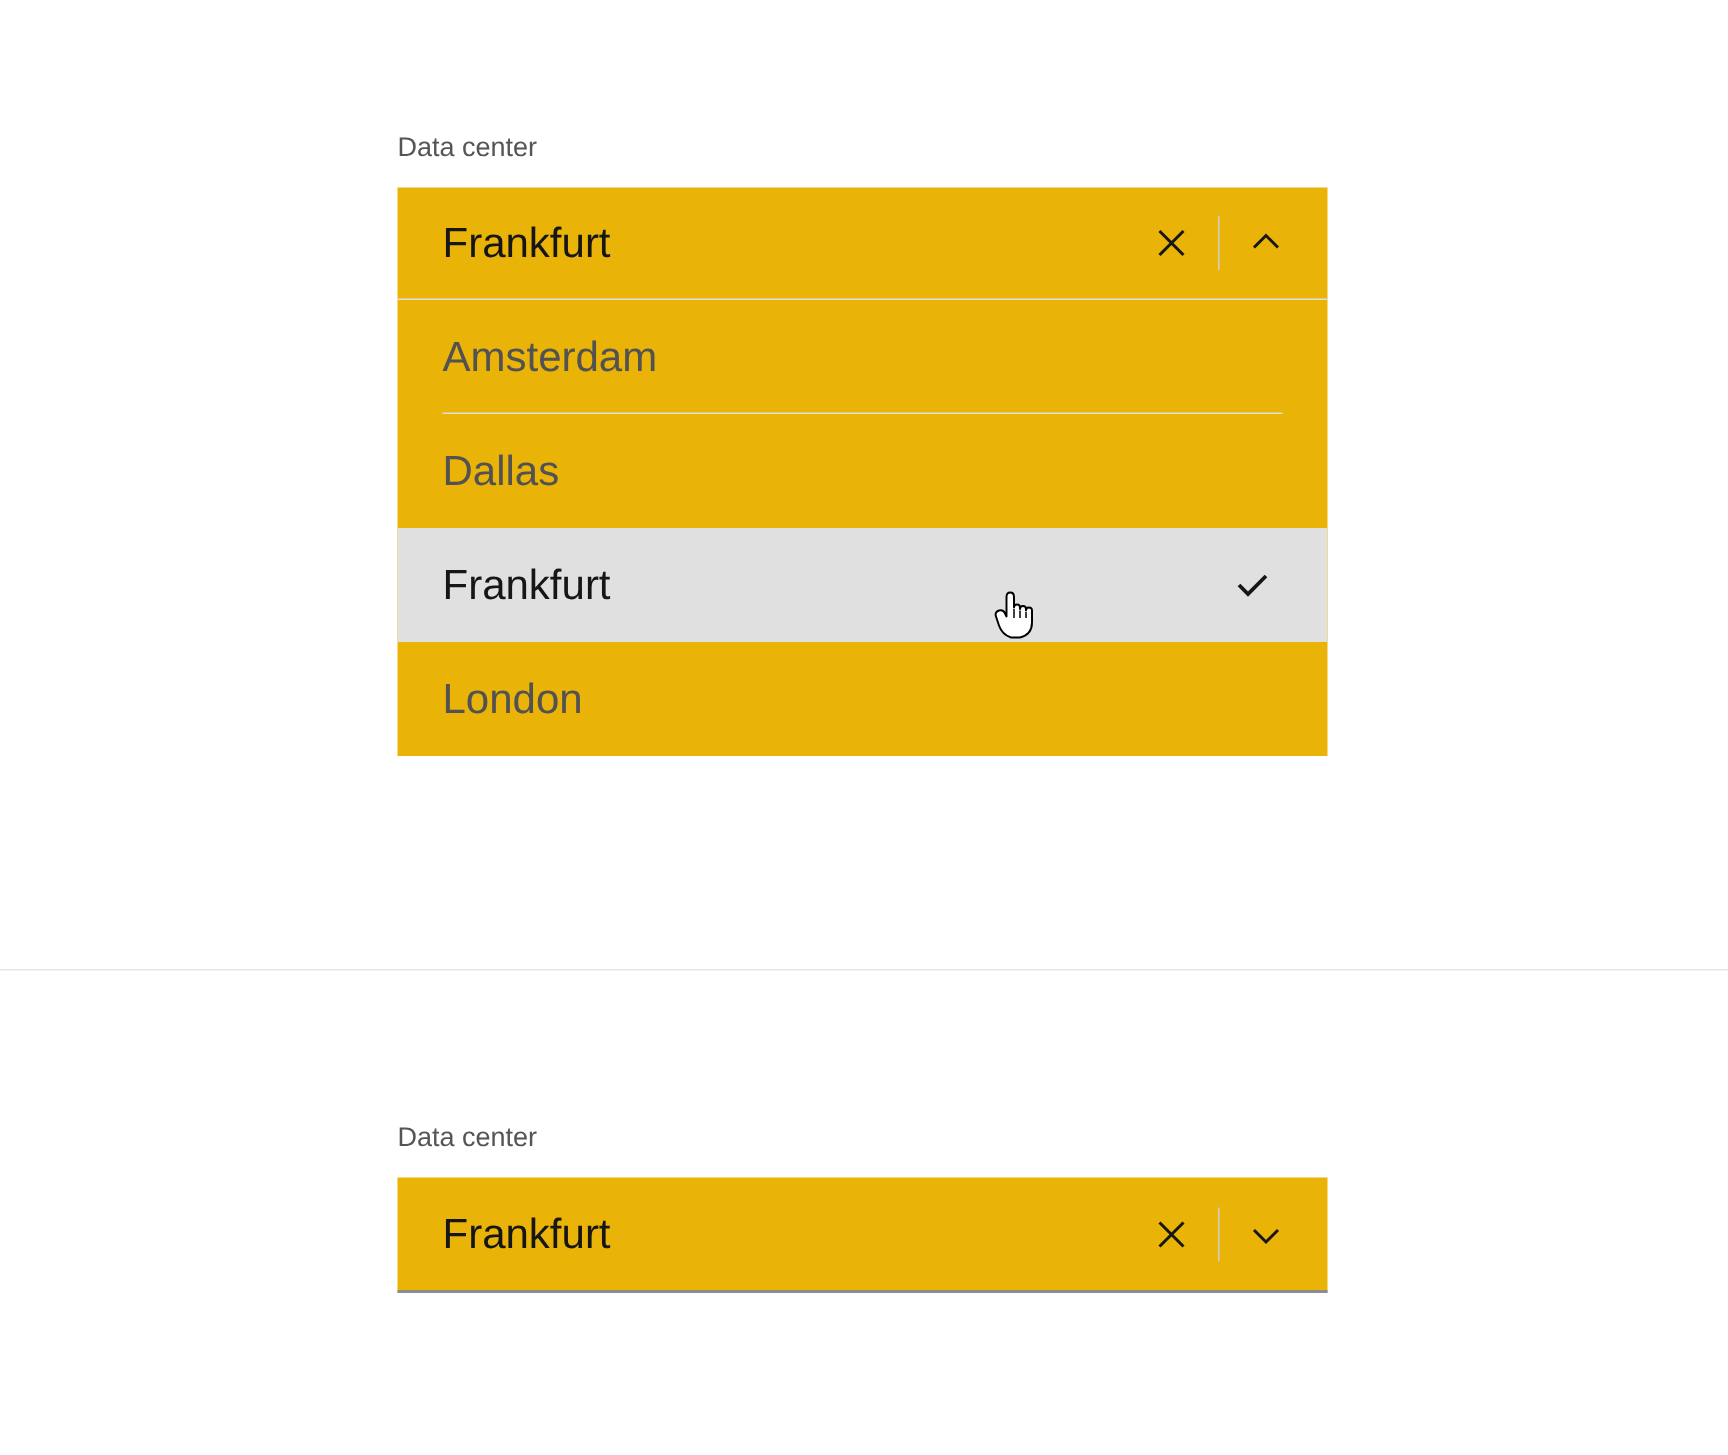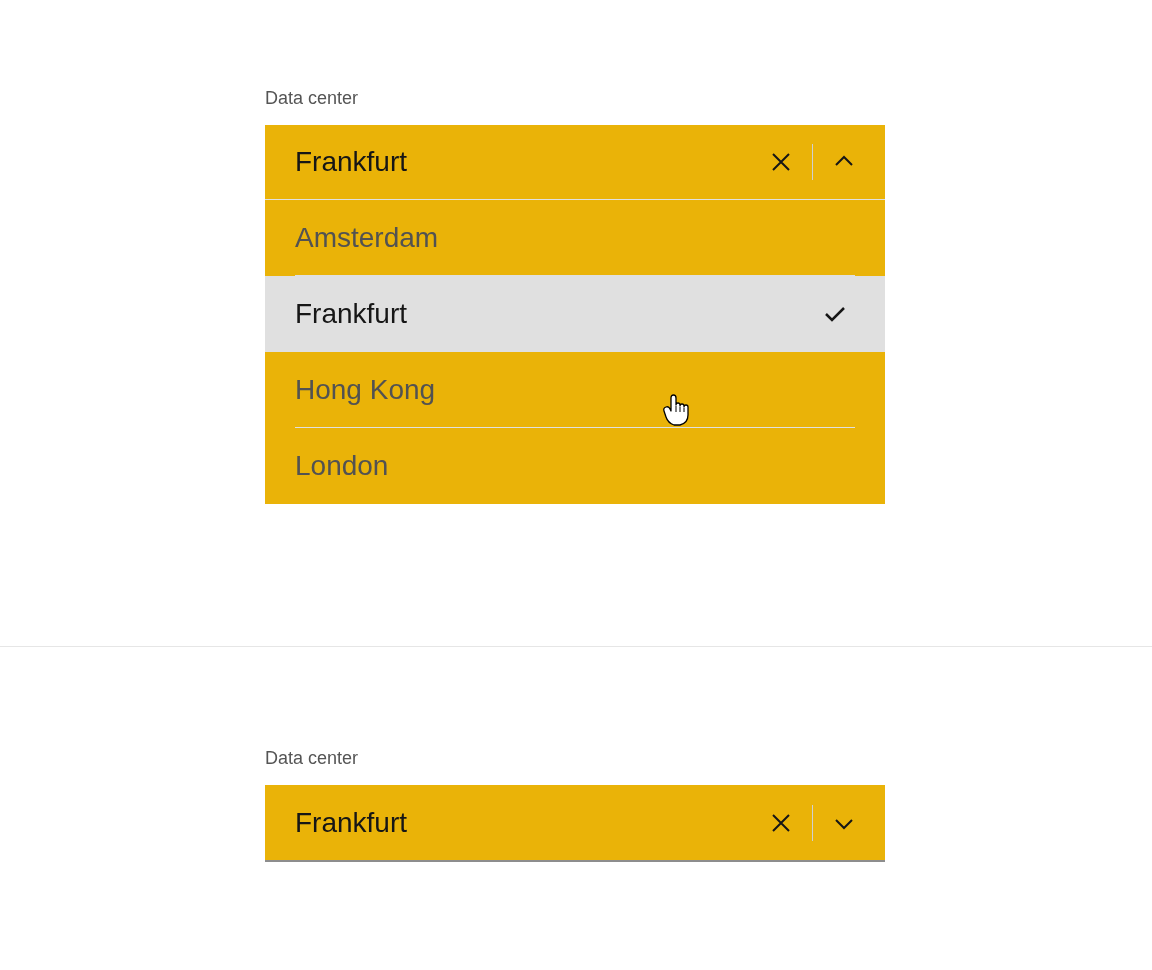--- a/index.html
+++ b/index.html
@@ -148,34 +148,34 @@
           </span>
         </div>
       </div>
     </div>
     <div class="options">
       <div class="option">
         <div class="option-label">Amsterdam</div>
         <div class="check-area"></div>
         <div class="option-divider"></div>
       </div>
+      <div class="option before-selected">
+        <div class="option-label">Dallas</div>
+        <div class="check-area"></div>
+
+      </div>
       <div class="option selected">
         <div class="option-label">Frankfurt</div>
         <div class="check-area">
           <span>
             <svg width="26" height="26" viewBox="0 0 26 26">
                 <path d="M4 13 L10 19 L22 7" stroke="#161616" stroke-width="2.5" fill="none"></path>
               </svg>
           </span>
         </div>
-      </div>
-      <div class="option">
-        <div class="option-label">Hong Kong</div>
-        <div class="check-area"></div>
-        <div class="option-divider"></div>
       </div>
       <div class="option">
         <div class="option-label">London</div>
         <div class="check-area"></div>
 
       </div>
     </div>
   </div>
 </div>
 

